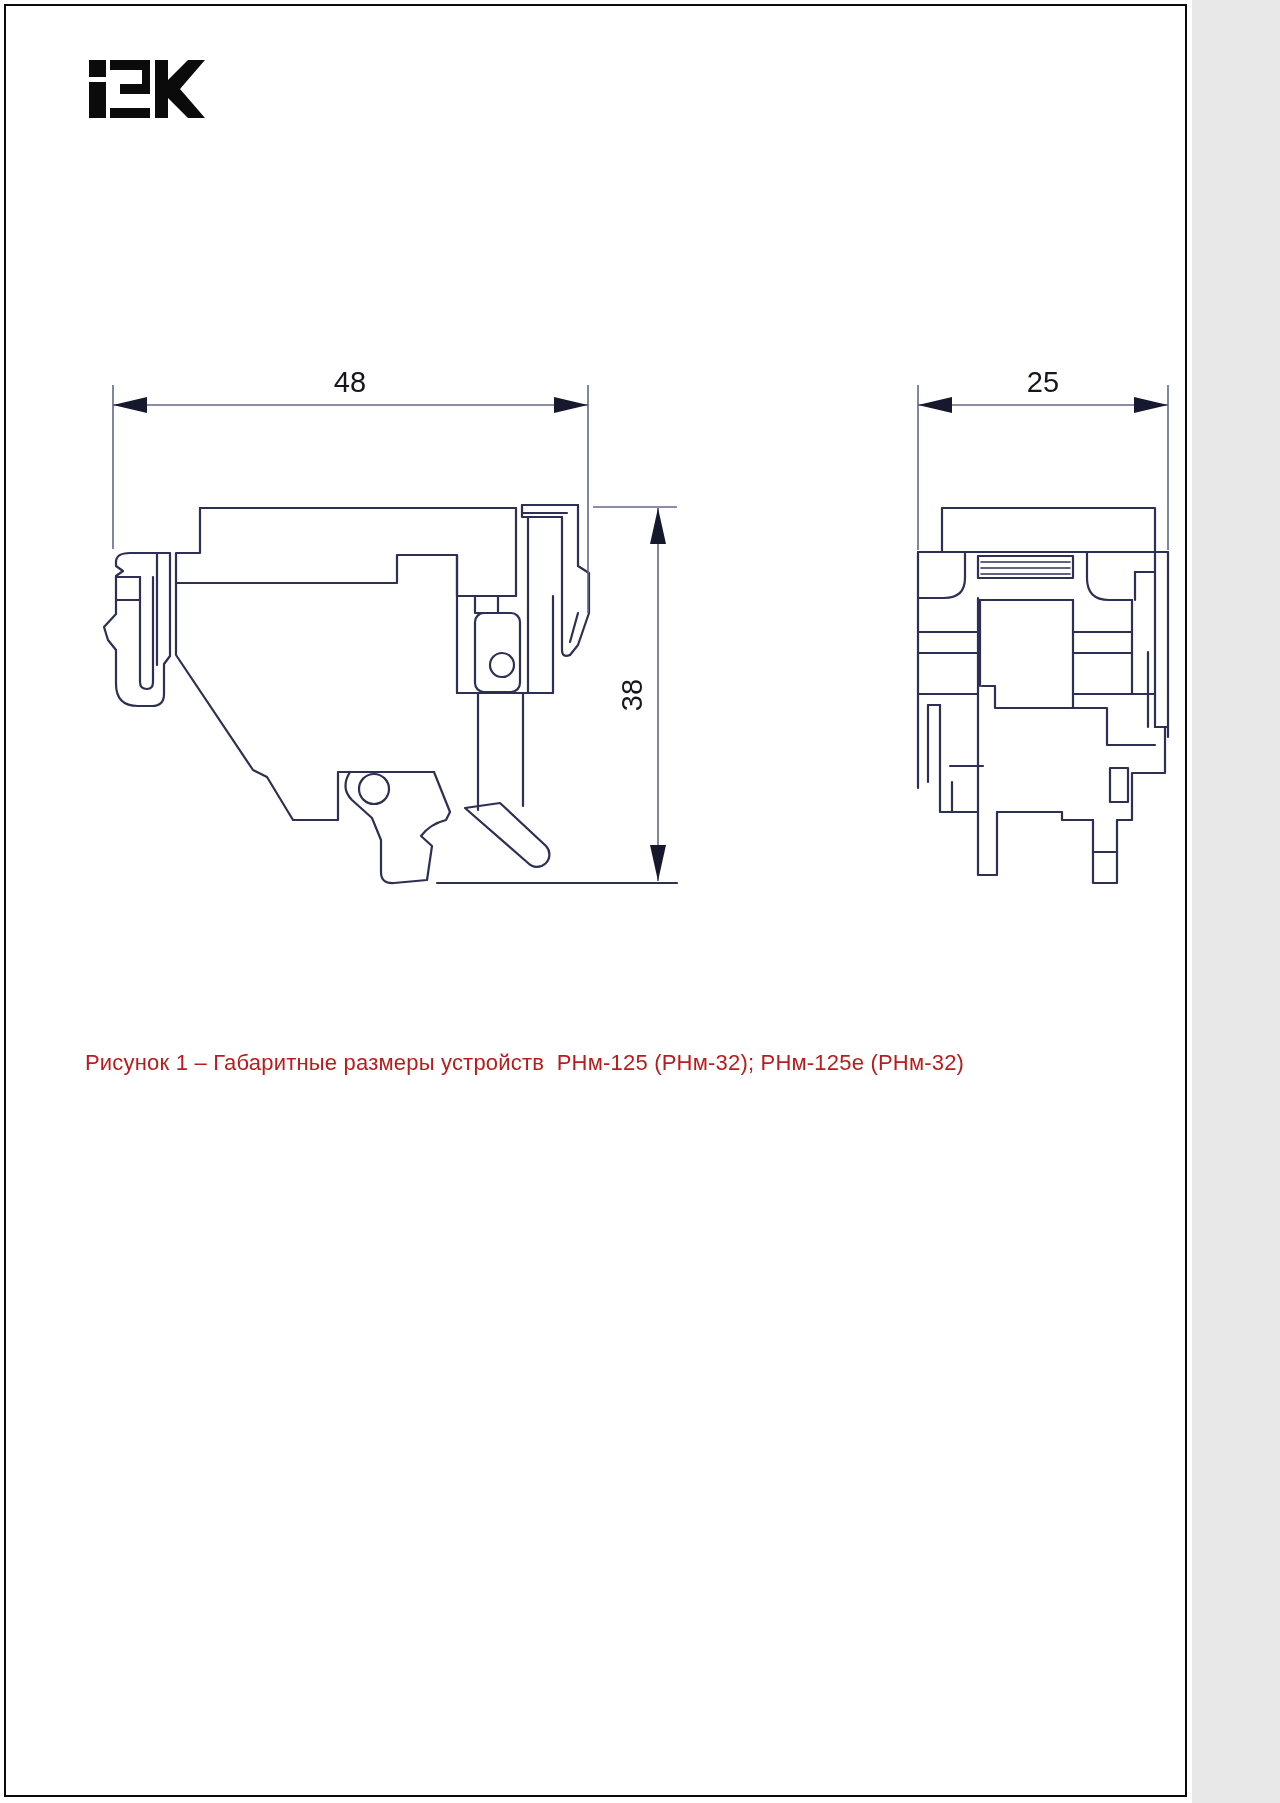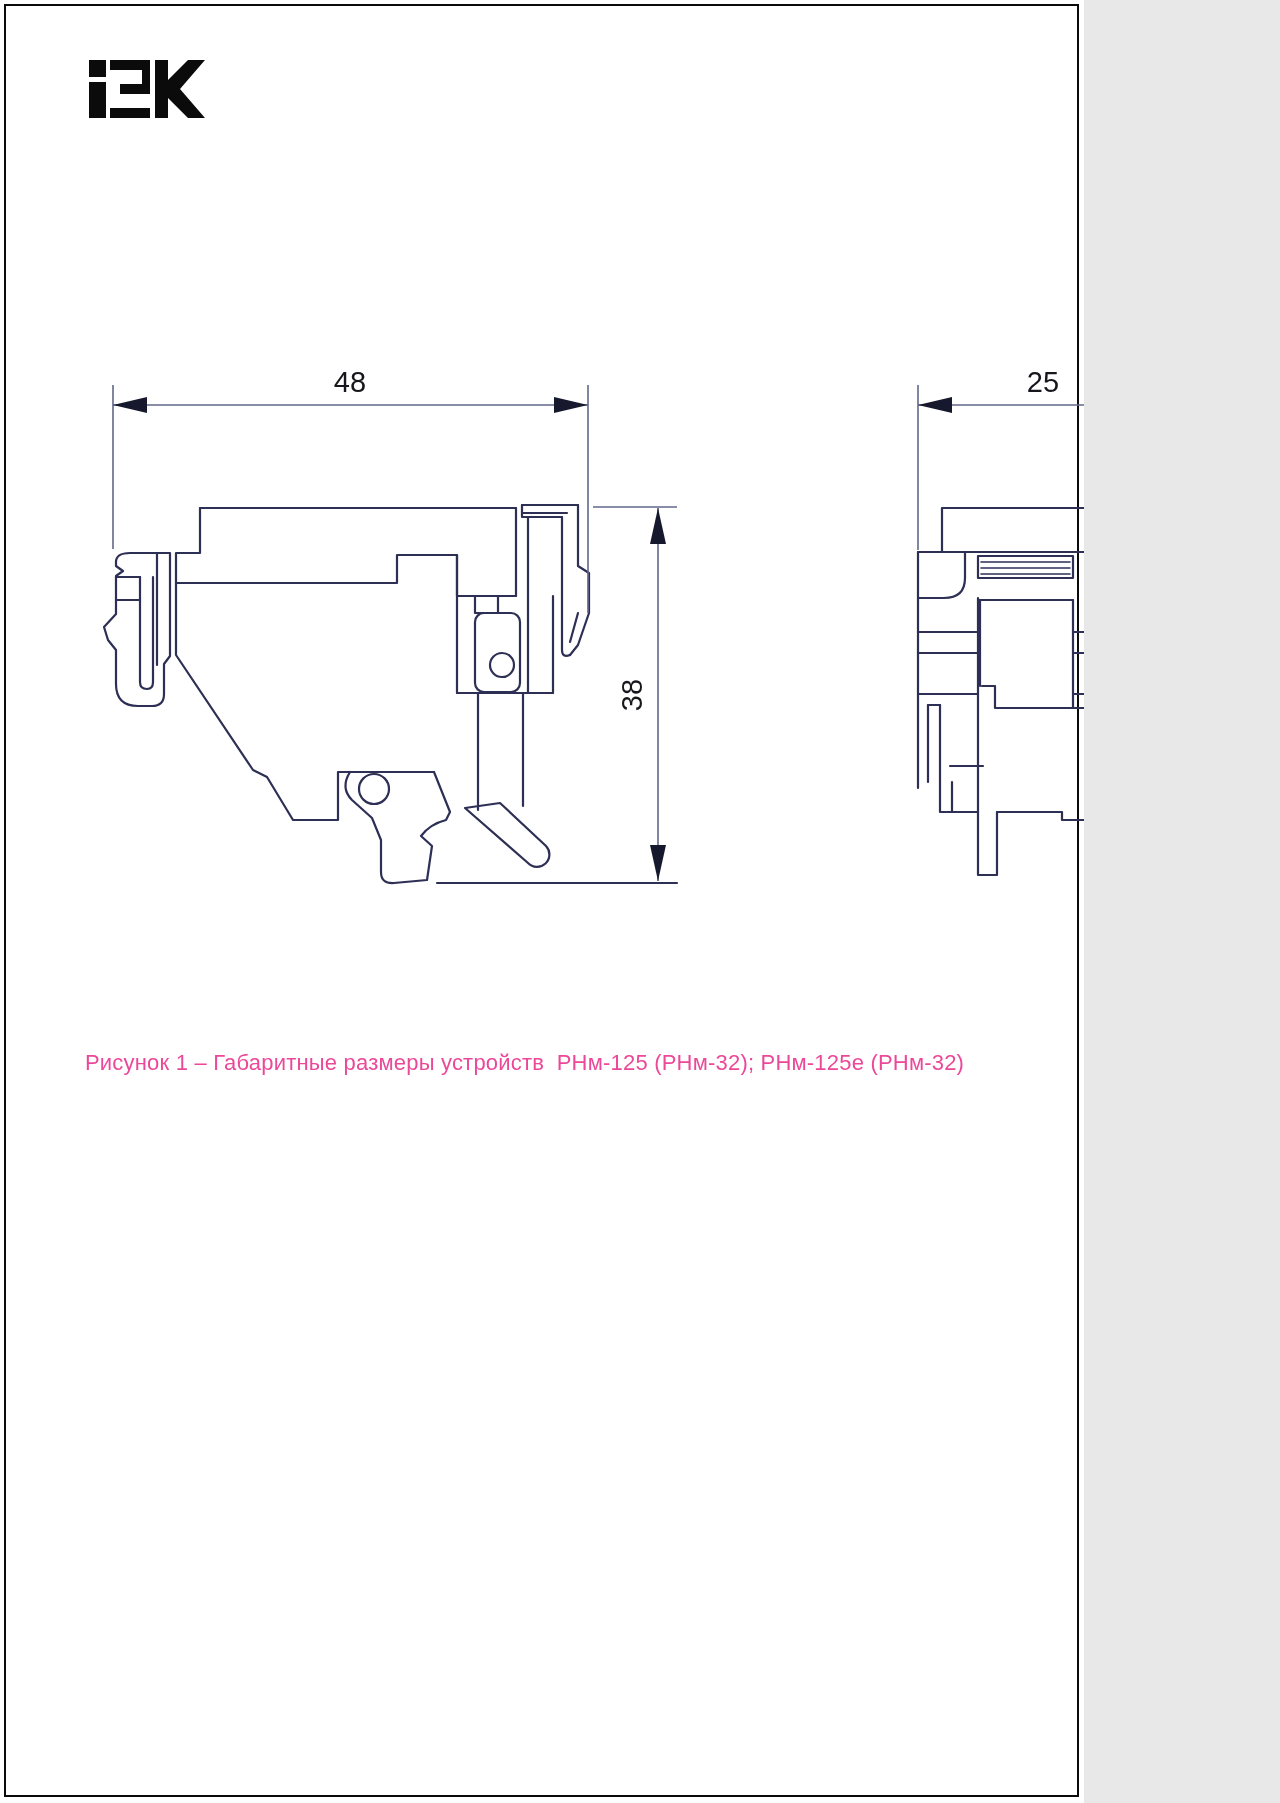--- a/index.html
+++ b/index.html
@@ -1,32 +1,32 @@
 <!DOCTYPE html>
 <html><head>
 <meta charset="utf-8">
 <style>
   html,body{margin:0;padding:0;background:#e8e8e8;}
   .page{
     position:relative;
-    width:1084px;height:1803px;
+    width:1192px;height:1803px;
     background:#ffffff;
     font-family:"Liberation Sans", sans-serif;
     overflow:hidden;
   }
   .page-border{
     position:absolute;left:4px;top:4px;right:5px;bottom:6px;
     border:2px solid #0a0a0a;
     pointer-events:none;
   }
   .logo{position:absolute;left:85px;top:60px;width:122px;height:60px;}
   .drawing{position:absolute;left:0;top:0;width:1280px;height:1803px;}
   .caption{
     position:absolute;left:85px;top:1050px;width:1100px;
-    font-size:22px;color:#ec4899;white-space:pre;
+    font-size:22px;color:#b91c1c;white-space:pre;
     letter-spacing:0.2px;
   }
   svg .thin{stroke-width:1.6;}
   svg .main{stroke-width:2.2;}
   .dim-text{font-family:"Liberation Sans",sans-serif;font-size:29px;fill:#16161c;}
 </style>
 </head>
 <body>
 
 <div class="page">

